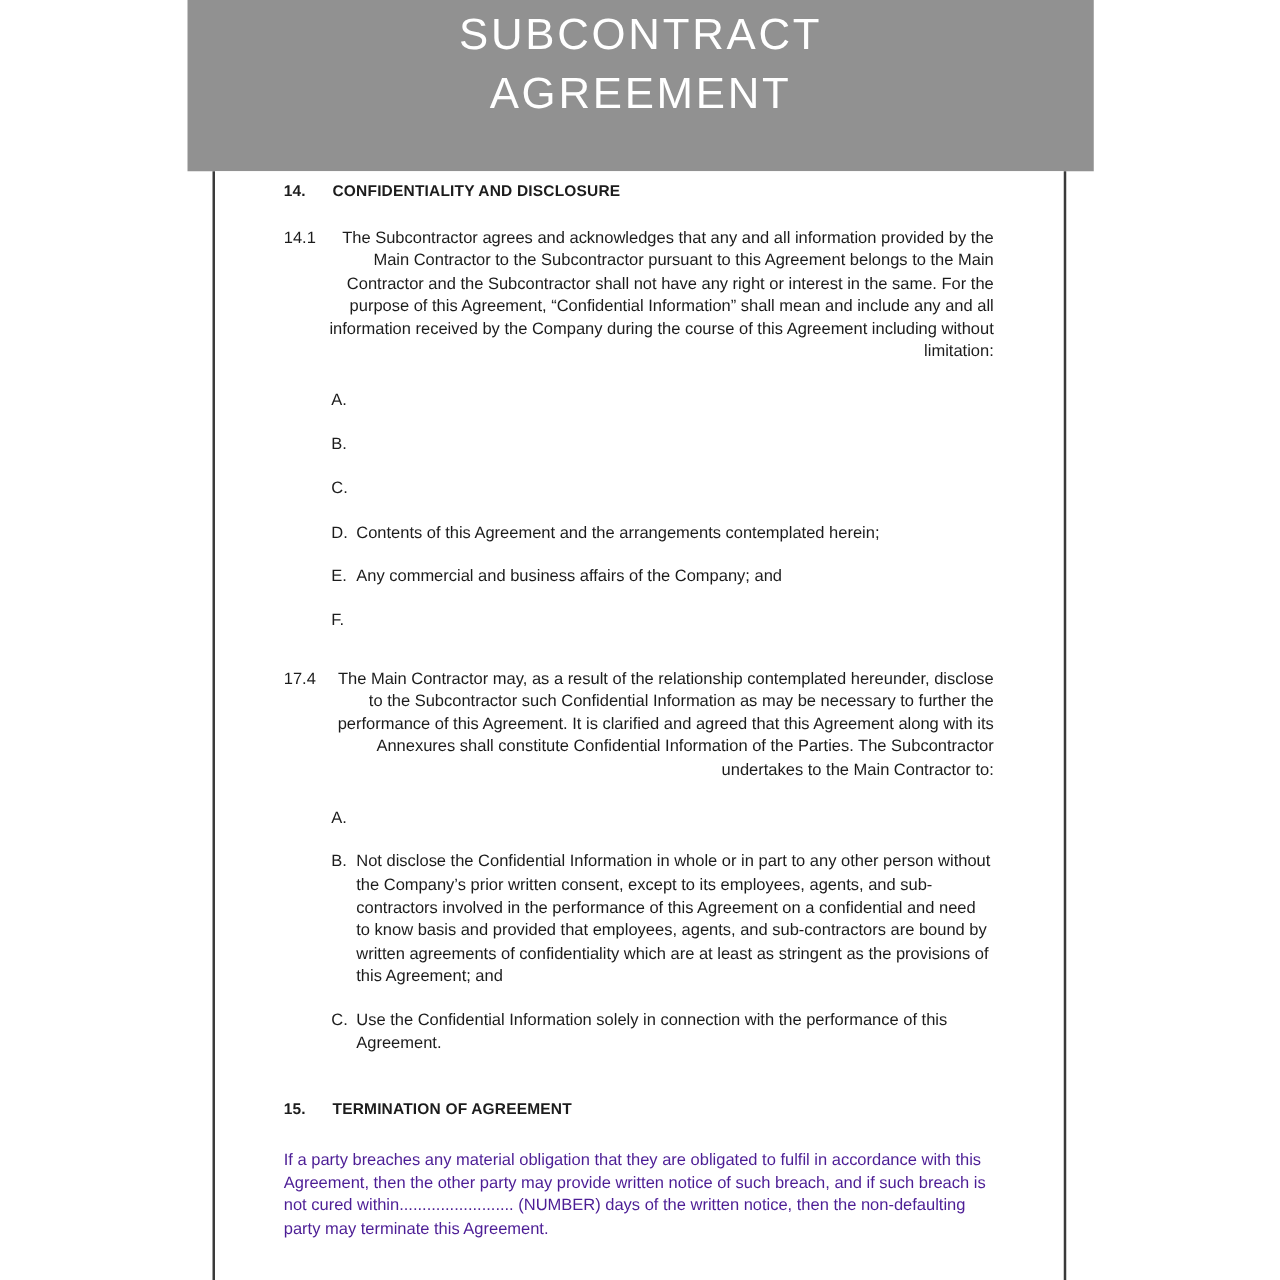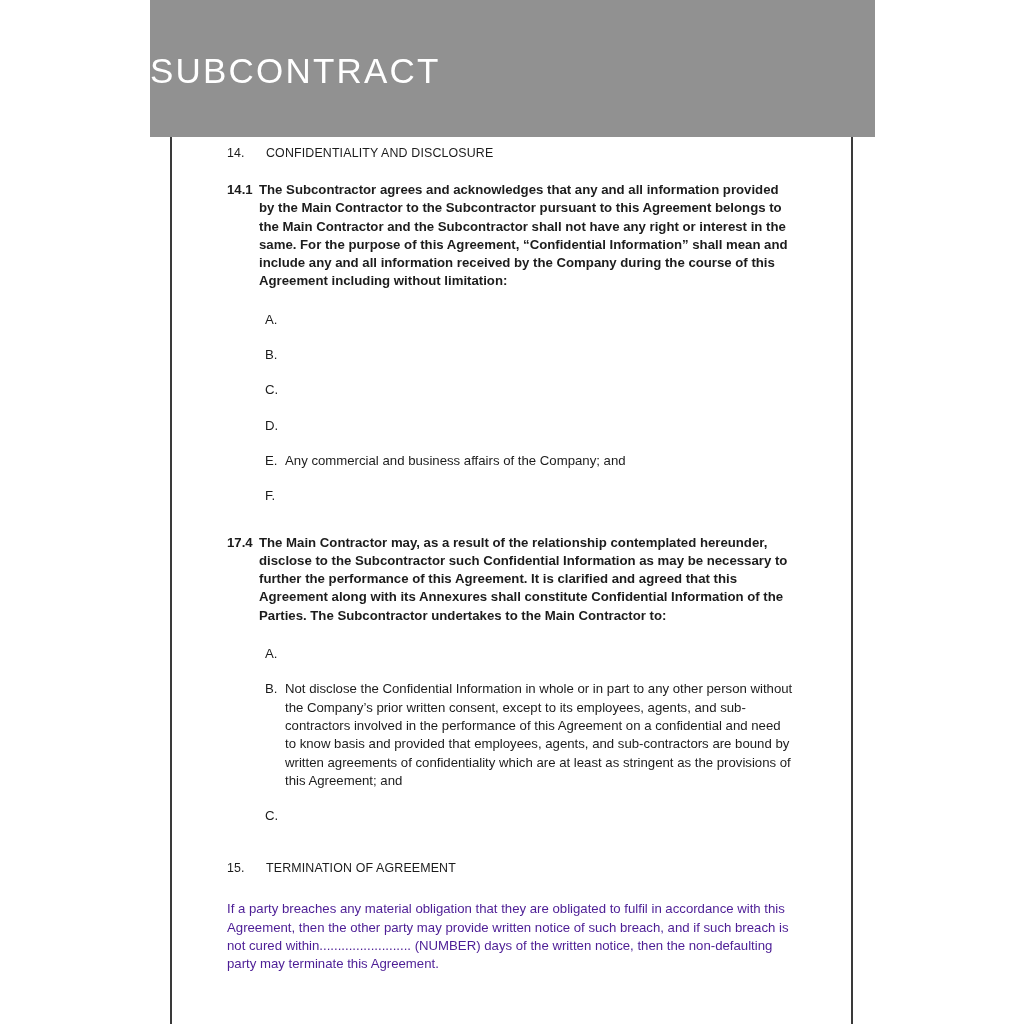--- a/index.html
+++ b/index.html
@@ -18,21 +18,21 @@
 
   
   #header-banner {
     position: absolute;
     left: 150px;
     top: 0;
     width: 725px;
     height: 137px;
     background: #919191;
     display: flex;
-    flex-direction: row;
+    flex-direction: column;
     align-items: center;
     justify-content: flex-start;
     box-sizing: border-box;
     padding-top: 4px;
   }
   #header-banner .banner-line {
     color: #ffffff;
     font-family: "Liberation Sans", sans-serif;
     font-size: 35px;
     font-weight: 300;
@@ -60,52 +60,51 @@
     left: 55px;
     top: 9px;
     width: 568px;
   }
 
   
   .section-heading {
     display: flex;
     align-items: baseline;
     font-size: 12.4px;
-    font-weight: normal;
+    font-weight: bold;
     color: #1c1c1c;
     letter-spacing: 0.15px;
     margin: 0 0 21px 0;
   }
   .section-heading .sec-num {
     width: 39px;
     flex: 0 0 39px;
   }
   .section-heading .sec-title {
     flex: 1 1 auto;
   }
 
   .clause {
     display: flex;
     align-items: flex-start;
     margin: 0 0 20px 0;
-    font-weight: bold;
   }
   .clause .clause-num {
     flex: 0 0 32px;
     width: 32px;
     font-size: 13.2px;
     color: #1c1c1c;
     line-height: 18.3px;
   }
   .clause .clause-text {
     flex: 1 1 auto;
     font-size: 13.2px;
     color: #1c1c1c;
     line-height: 18.3px;
-    text-align: left;
+    text-align: right;
   }
 
   .alpha-list {
     margin: 0 0 20px 0;
     padding: 0;
     list-style: none;
   }
   .alpha-item {
     display: flex;
     align-items: flex-start;
@@ -138,20 +137,21 @@
 
   .gap-after-list { height: 8px; }
   .gap-before-15 { height: 16px; }
   .gap-after-15 { height: 4px; }
 </style>
 </head>
 <body>
 
 <div id="header-banner">
   <div class="banner-line">SUBCONTRACT</div>
+  <div class="banner-line">AGREEMENT</div>
 </div>
 
 <div id="document-page">
   <div id="document-body">
 
     <div class="section-heading">
       <span class="sec-num">14.</span>
       <span class="sec-title">CONFIDENTIALITY AND DISCLOSURE</span>
     </div>
 
@@ -165,20 +165,21 @@
         <span class="alpha-marker">A.</span>
       </li>
       <li class="alpha-item">
         <span class="alpha-marker">B.</span>
       </li>
       <li class="alpha-item">
         <span class="alpha-marker">C.</span>
       </li>
       <li class="alpha-item">
         <span class="alpha-marker">D.</span>
+        <span class="alpha-text">Contents of this Agreement and the arrangements contemplated herein;</span>
       </li>
       <li class="alpha-item">
         <span class="alpha-marker">E.</span>
         <span class="alpha-text">Any commercial and business affairs of the Company; and</span>
       </li>
       <li class="alpha-item">
         <span class="alpha-marker">F.</span>
       </li>
     </ul>
 
@@ -192,20 +193,21 @@
     <ul class="alpha-list">
       <li class="alpha-item">
         <span class="alpha-marker">A.</span>
       </li>
       <li class="alpha-item">
         <span class="alpha-marker">B.</span>
         <span class="alpha-text">Not disclose the Confidential Information in whole or in part to any other person without the Company’s prior written consent, except to its employees, agents, and sub-contractors involved in the performance of this Agreement on a confidential and need to know basis and provided that employees, agents, and sub-contractors are bound by written agreements of confidentiality which are at least as stringent as the provisions of this Agreement; and</span>
       </li>
       <li class="alpha-item">
         <span class="alpha-marker">C.</span>
+        <span class="alpha-text">Use the Confidential Information solely in connection with the performance of this Agreement.</span>
       </li>
     </ul>
 
     <div class="gap-before-15"></div>
 
     <div class="section-heading">
       <span class="sec-num">15.</span>
       <span class="sec-title">TERMINATION OF AGREEMENT</span>
     </div>
 

